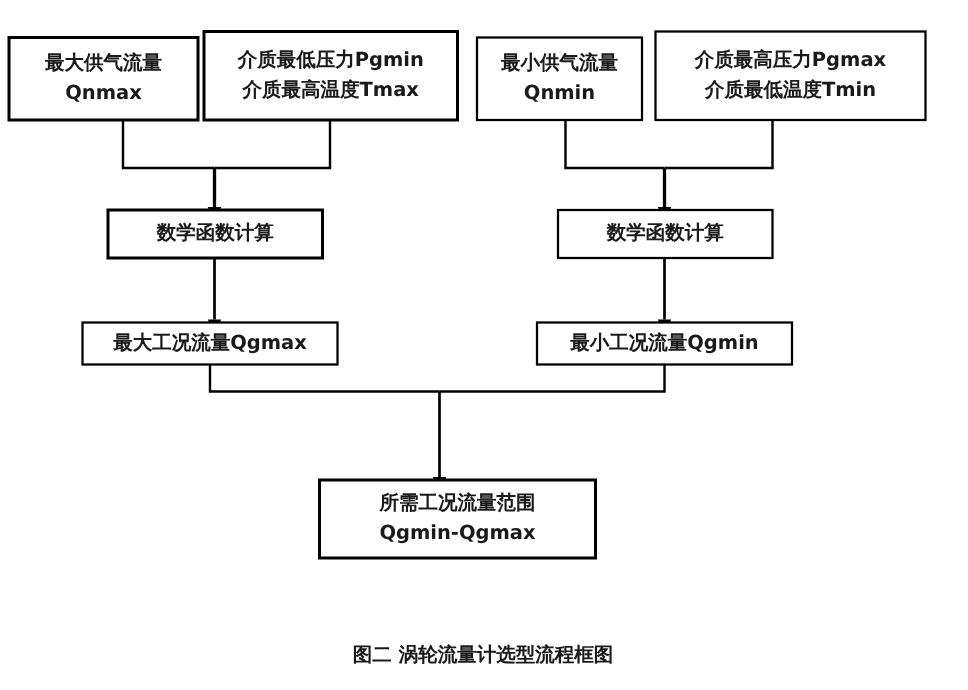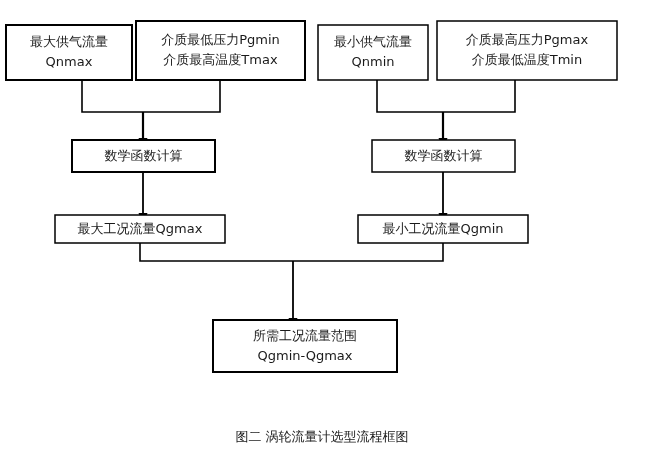--- a/index.html
+++ b/index.html
@@ -11,20 +11,21 @@
     width: 645px;
     height: 460px;
     font-family: "DejaVu Sans", "Liberation Sans", sans-serif;
     color: #000000;
     overflow: hidden;
   }
   #diagram-root {
     position: relative;
     width: 645px;
     height: 400px;
+    font-weight: bold;
   }
   svg.flow-canvas {
     position: absolute;
     left: 0;
     top: 0;
     width: 645px;
     height: 460px;
     display: block;
   }
   .node-box {

